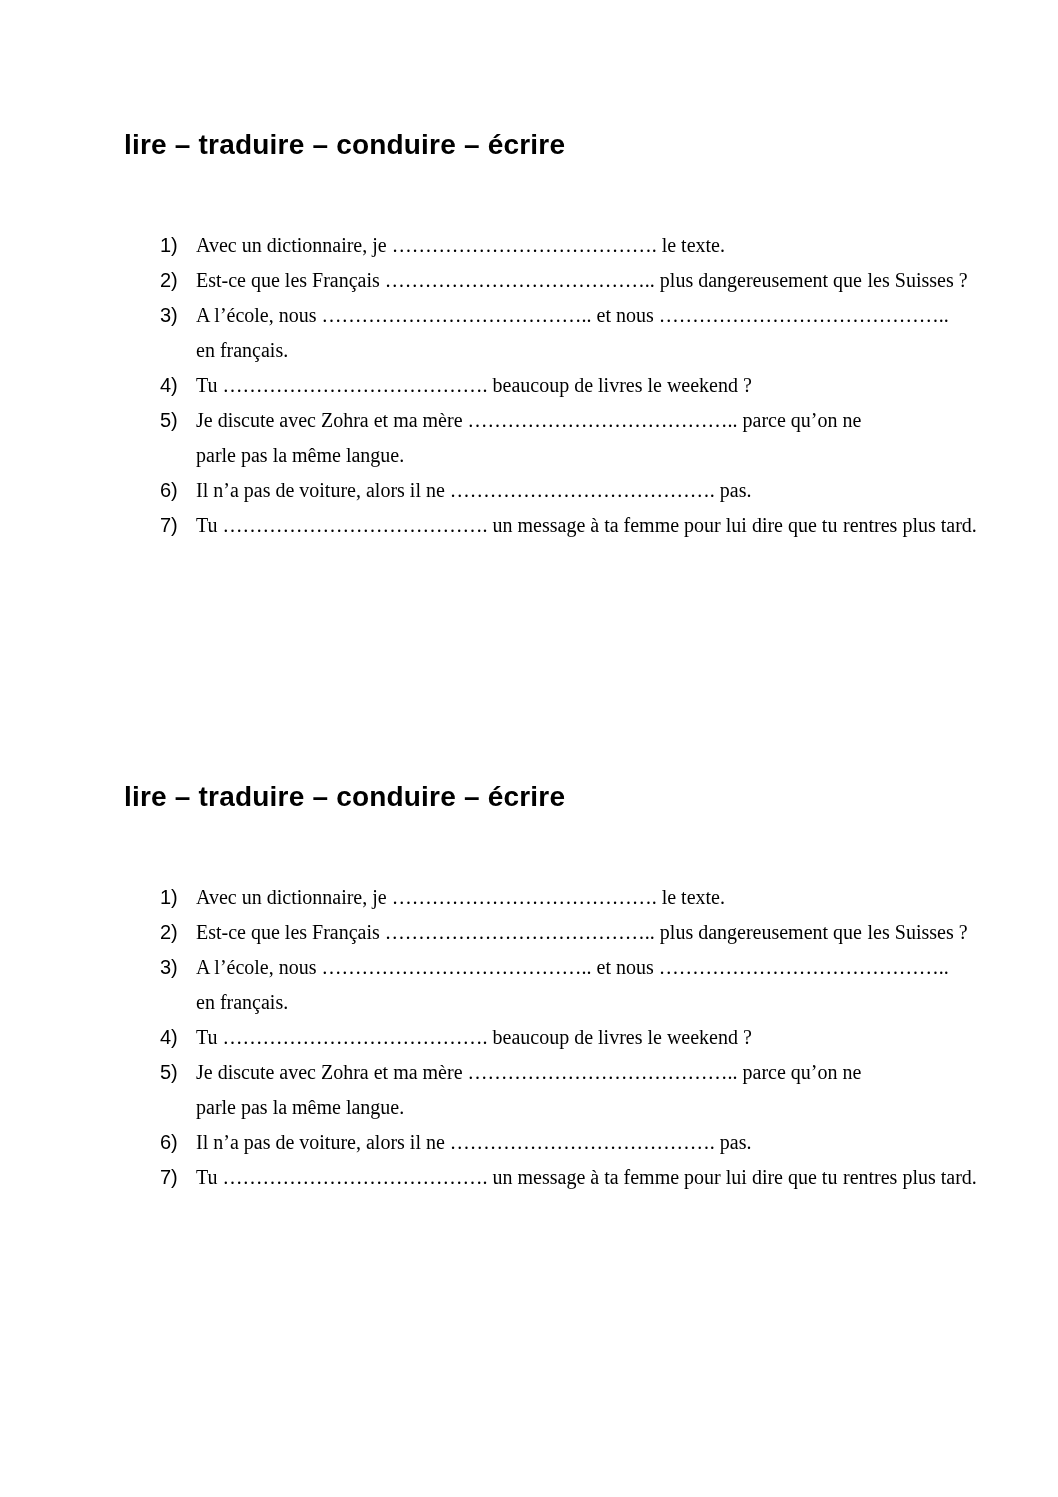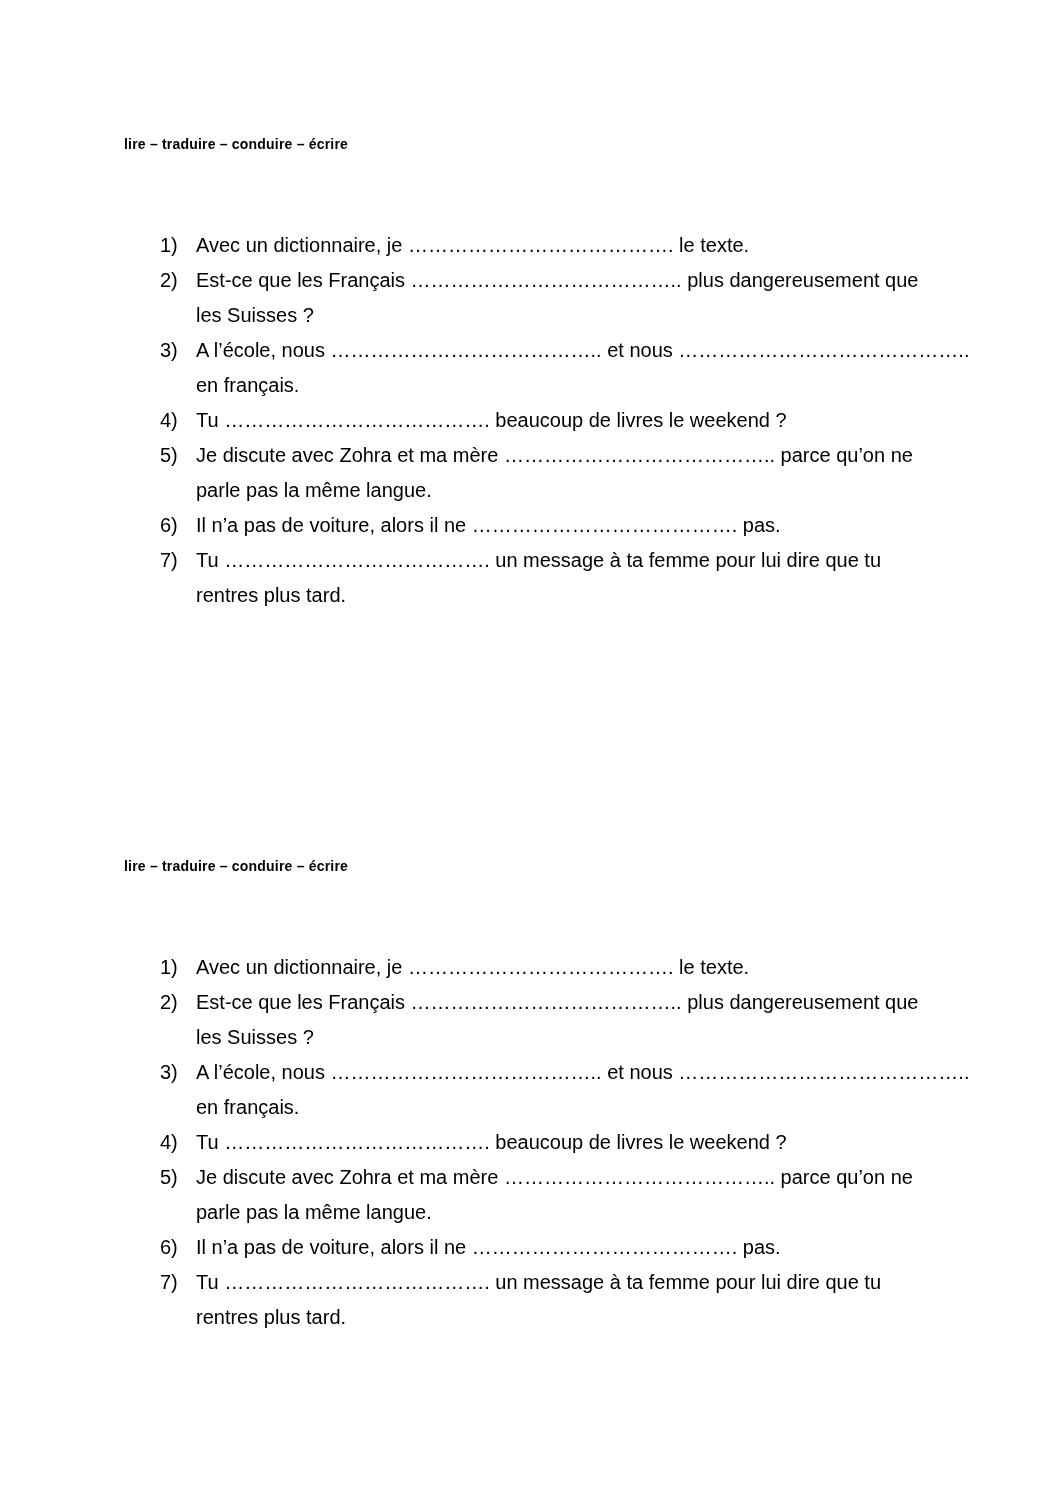--- a/index.html
+++ b/index.html
@@ -16,21 +16,21 @@
     font-family: "Liberation Sans", sans-serif;
     font-size: 20px;
     overflow: hidden;
     box-sizing: border-box;
     padding-top: 133px;
   }
   .block { }
   .block + .block { margin-top: 242px; }
   .heading {
     margin: 0 0 0 124px;
-    font-size: 14px;
+    font-size: 28px;
     font-weight: 700;
     line-height: 23px;
     letter-spacing: 0.2px;
   }
   .ex-list {
     list-style: none;
     margin: 72px 0 0 160px;
     padding: 0;
     width: 846px;
   }
@@ -42,20 +42,21 @@
   .num {
     flex: 0 0 36px;
     width: 36px;
   }
   .txt {
     flex: 1 1 auto;
     min-width: 0;
   }
   .line {
     white-space: nowrap;
+    font-family: Liberation Serif, serif;
   }
 </style>
 </head>
 <body>
 
 <div class="page">
 
   <section class="block">
     <h2 class="heading">lire – traduire – conduire – écrire</h2>
     <ol class="ex-list">

